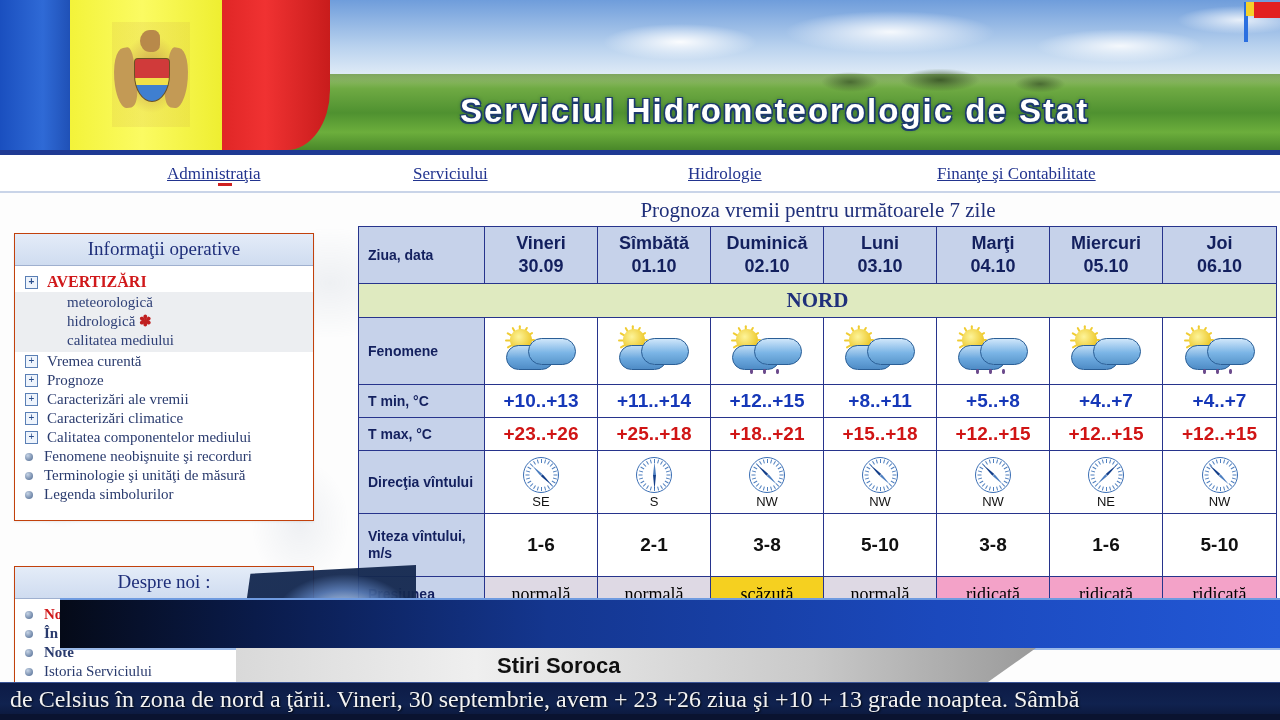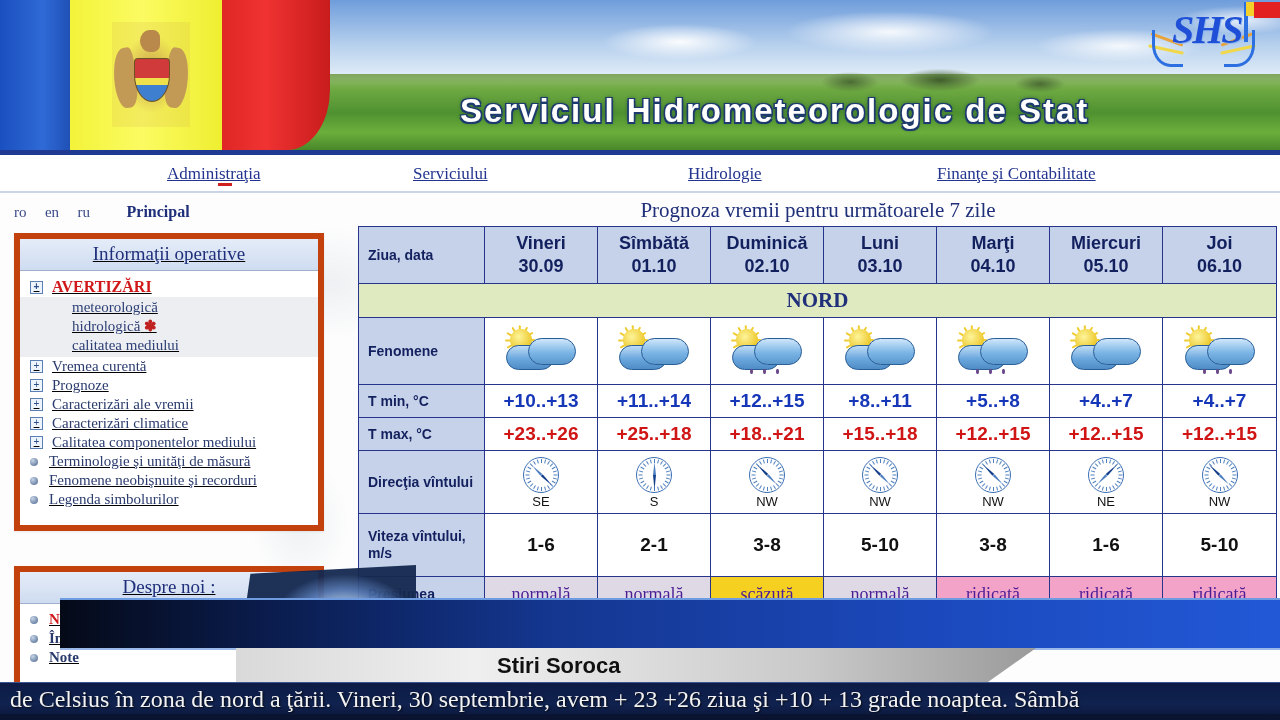--- a/index.html
+++ b/index.html
@@ -95,21 +95,21 @@
       radial-gradient(ellipse 60px 50px at 60px 300px,#7f8fa6,rgba(127,143,166,0) 70%),
       radial-gradient(ellipse 120px 80px at 330px 90px,#8d9cb2,rgba(141,156,178,0) 70%),
       radial-gradient(ellipse 70px 90px at 300px 330px,#8d9cb2,rgba(141,156,178,0) 70%);}
 
   
   #langbar{position:absolute;left:14px;top:10px;height:22px;}
   #langbar span{font-family:"Liberation Serif",serif;font-size:15px;color:#3b4a87;margin-right:14px;cursor:pointer;}
   #langbar .principal{font-weight:bold;font-size:16px;color:#1f2f7a;margin-left:18px;}
 
   
-  .panel{position:absolute;background:#ffffff;border:6px solid #c2410c;box-shadow:0 1px 2px rgba(0,0,0,.08);text-decoration:underline;}
+  .panel{position:absolute;background:#ffffff;border:1px solid #c2410c;box-shadow:0 1px 2px rgba(0,0,0,.08);}
   .panel-head{background:linear-gradient(to bottom,#e4ecf8,#cfdcf0);border-bottom:1px solid #9fb0cf;
     text-align:center;font-family:"Liberation Serif",serif;font-size:19px;color:#1f2f7a;
     padding:4px 0 5px 0;}
   #panel1{left:14px;top:40px;width:298px;height:286px;}
   #panel2{left:14px;top:373px;width:298px;height:150px;}
 
   .menu{padding:6px 0 0 0;}
   .mrow{display:flex;align-items:center;padding:1px 0 1px 10px;font-family:"Liberation Serif",serif;
     font-size:15px;color:#2a3b6e;white-space:nowrap;cursor:pointer;}
   .plusbox{display:inline-block;width:11px;height:11px;line-height:10px;text-align:center;
@@ -134,21 +134,21 @@
     padding-left:9px;width:126px;line-height:17px;}
   #fc .dayhead{background:#c6d2ea;color:#13205e;font-weight:bold;font-size:18px;line-height:23px;
     height:56px;}
   #fc .regionrow td{background:#dfeac0;color:#1f2f7a;font-family:"Liberation Serif",serif;
     font-weight:bold;font-size:21px;height:33px;border-left-color:#27348c;}
   #fc .phen{height:66px;background:#ffffff;}
   #fc .tmin{color:#1638b8;font-size:19px;font-weight:bold;height:32px;background:#ffffff;}
   #fc .tmax{color:#d01515;font-size:19px;font-weight:bold;height:32px;background:#ffffff;}
   #fc .wdir{height:62px;background:#ffffff;}
   #fc .wspd{color:#111111;font-size:19px;font-weight:bold;height:62px;background:#ffffff;}
-  #fc .pres{font-family:"Liberation Serif",serif;font-size:18px;color:#4c1d95;height:34px;}
+  #fc .pres{font-family:"Liberation Serif",serif;font-size:18px;color:#000000;height:34px;}
   .p-normala{background:#ded9e4;}
   .p-scazuta{background:#f5d020;}
   .p-ridicata{background:#f3a2c8;}
 
   
   .wi{position:relative;width:74px;height:46px;margin:0 auto;}
   .wi .sun{position:absolute;left:6px;top:1px;width:22px;height:22px;border-radius:50%;
     background:radial-gradient(circle at 40% 35%,#fdf49a,#edc82c 70%,#d8a713);}
   .wi .sunray{position:absolute;background:#f0cc33;border-radius:1px;}
   .wi .cloudA{position:absolute;left:2px;top:17px;width:46px;height:23px;border-radius:13px;
@@ -213,29 +213,20 @@
     <div class="stripe s-yellow"></div>
     <div class="stripe s-red"></div>
     <div id="crest">
       <div class="wingL"></div>
         <div class="wingR"></div>
       <div class="head"></div>
         <div class="shield"></div>
     </div>
   </div>
 
-  <div id="shs-logo">
-    <div class="ray r1"></div>
-      <div class="ray r2"></div>
-    <div class="ray r3"></div>
-      <div class="ray r4"></div>
-    <div class="arcL"></div>
-      <div class="arcR"></div>
-    <div class="shs-text">SHS</div>
-  </div>
   <div id="shs-flagmark">
     <div class="fm-pole"></div>
       <div class="fm-y"></div>
       <div class="fm-red"></div>
   </div>
 
   <div id="banner-title">Serviciul   Hidrometeorologic  de  Stat</div>
   <div id="bannerline"></div>
 </div>
 
@@ -244,26 +235,20 @@
   <div class="navitem n2">Serviciului</div>
   <div class="navitem n3">Hidrologie</div>
   <div class="navitem n4">Finanţe şi Contabilitate</div>
   <div class="underbar"></div>
 </div>
 <div id="nav-accent"></div>
 
 <div id="page">
   <div id="worldmap"></div>
 
-  <div id="langbar">
-    <span>ro</span>
-    <span>en</span>
-    <span>ru</span>
-    <span class="principal">Principal</span>
-  </div>
 
   <div class="panel" id="panel1">
     <div class="panel-head">Informaţii operative</div>
     <div class="menu">
       <div class="mrow red">
         <span class="plusbox">+</span>
         <span>AVERTIZĂRI</span>
       </div>
       <div class="subgroup">
         <div class="sub">meteorologică</div>
@@ -288,25 +273,25 @@
       <div class="mrow">
         <span class="plusbox">+</span>
         <span>Caracterizări  climatice</span>
       </div>
       <div class="mrow">
         <span class="plusbox">+</span>
         <span>Calitatea componentelor mediului</span>
       </div>
       <div class="mrow">
         <span class="dot"></span>
+        <span>Fenomene neobişnuite şi recorduri</span>
+      </div>
+      <div class="mrow">
+        <span class="dot"></span>
         <span>Terminologie şi unităţi de măsură</span>
-      </div>
-      <div class="mrow">
-        <span class="dot"></span>
-        <span>Fenomene neobişnuite şi recorduri</span>
       </div>
       <div class="mrow">
         <span class="dot"></span>
         <span>Legenda simbolurilor</span>
       </div>
     </div>
   </div>
 
   <div class="panel" id="panel2">
     <div class="panel-head">Despre noi :</div>
@@ -315,20 +300,24 @@
         <span class="dot"></span>
         <span style="color:#d0181a;font-weight:bold;">Noutăţi</span>
       </div>
       <div class="mrow">
         <span class="dot"></span>
         <span style="font-weight:bold;">În atenţia populaţiei</span>
       </div>
       <div class="mrow">
         <span class="dot"></span>
         <span style="font-weight:bold;">Note</span>
+      </div>
+      <div class="mrow">
+        <span class="dot"></span>
+        <span>Istoria Serviciului</span>
       </div>
     </div>
   </div>
 
   <div id="tbl-title">Prognoza vremii pentru următoarele 7 zile</div>
 
   <table id="fc">
     <colgroup>
       <col style="width:126px">
         <col style="width:113px">

